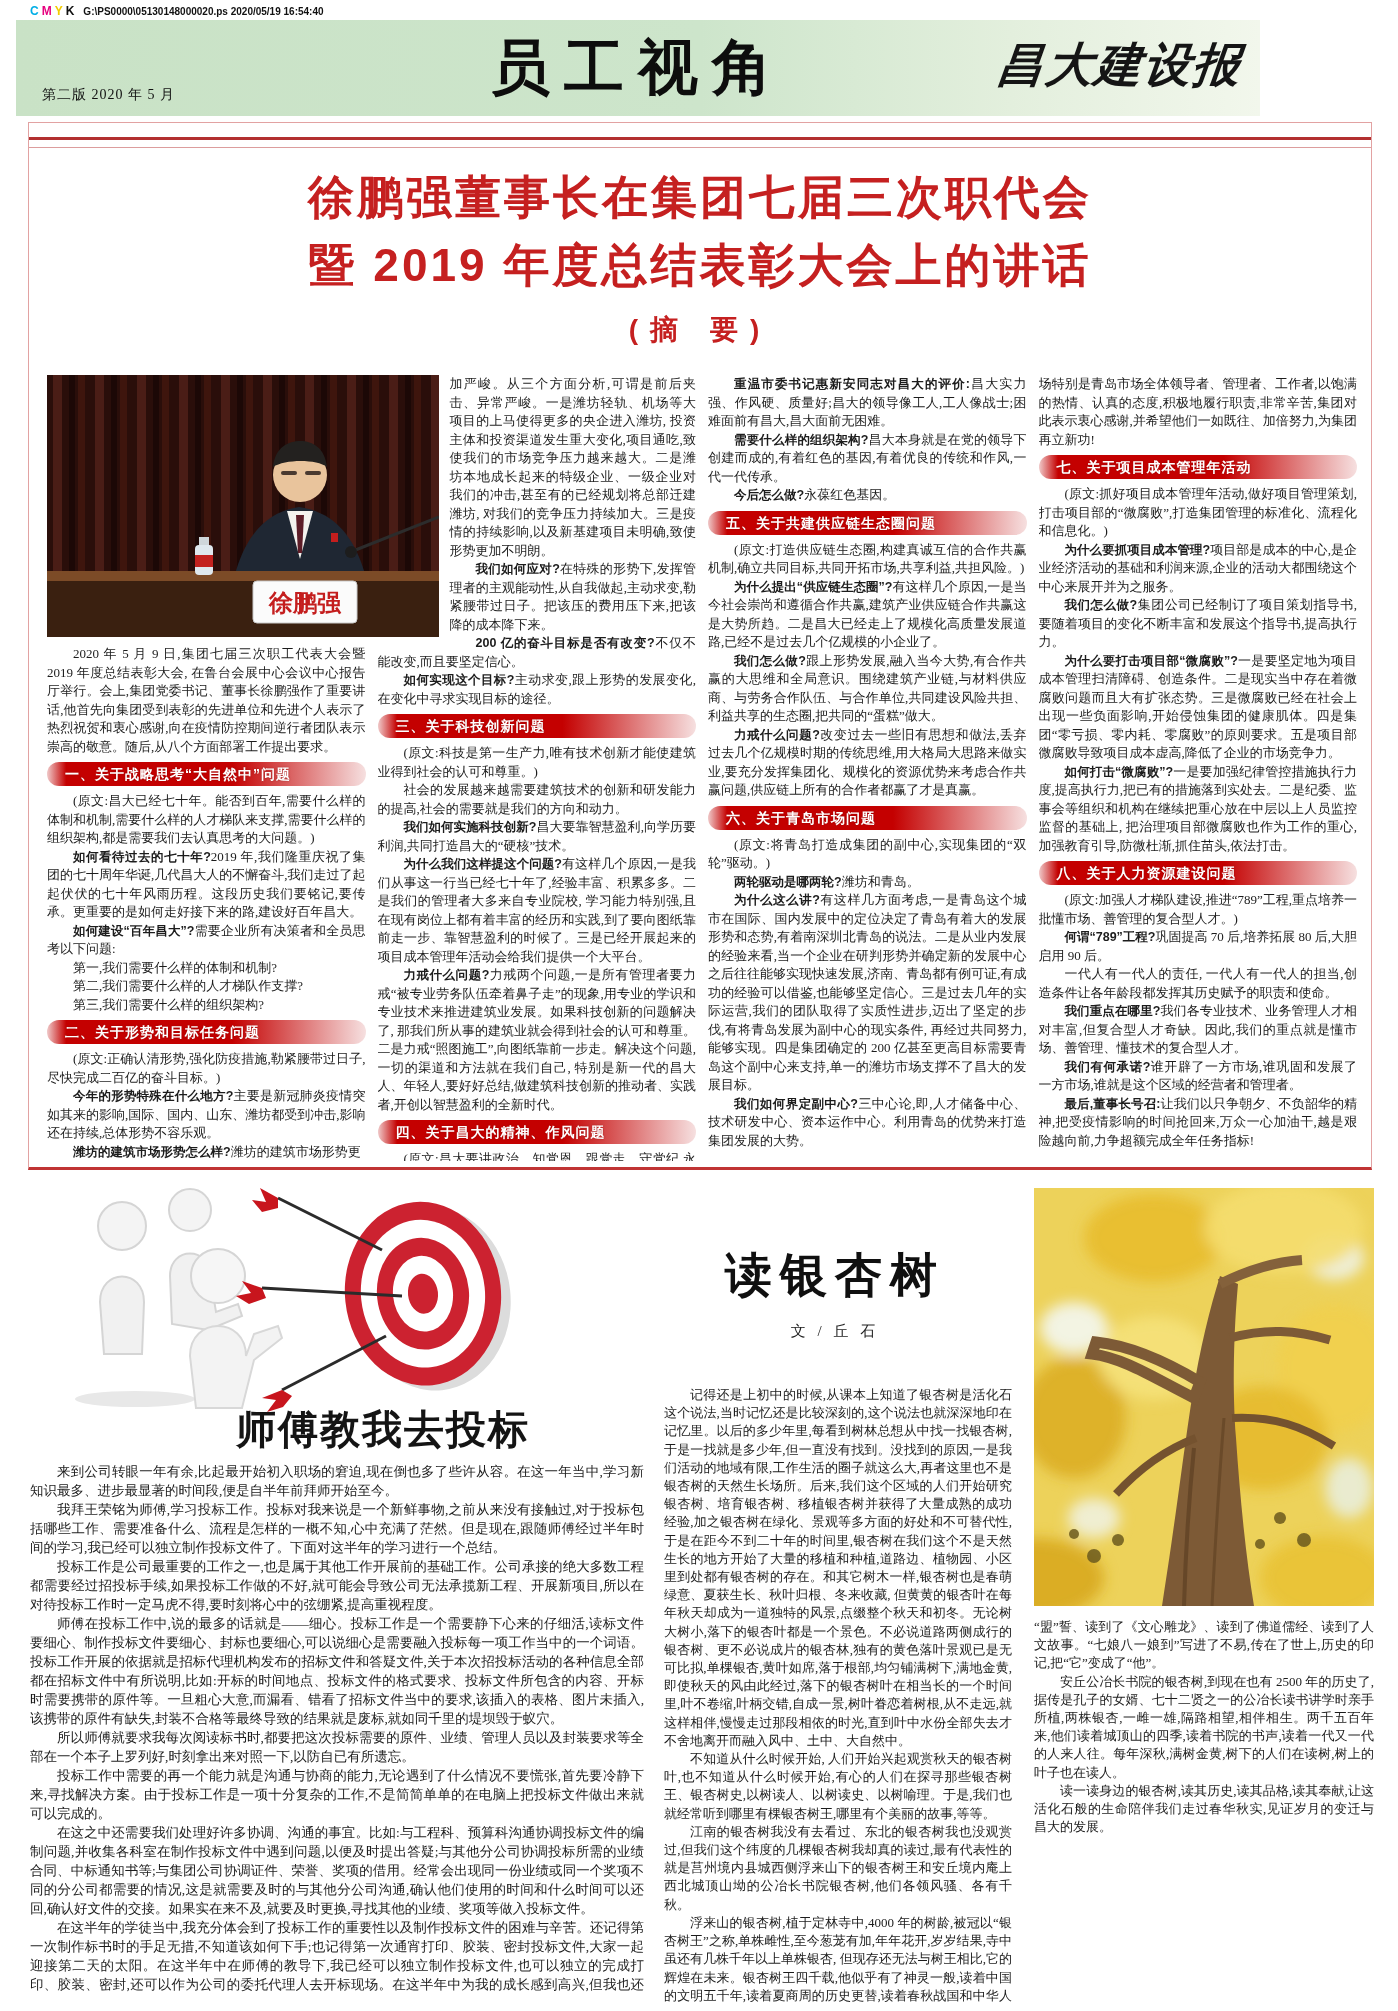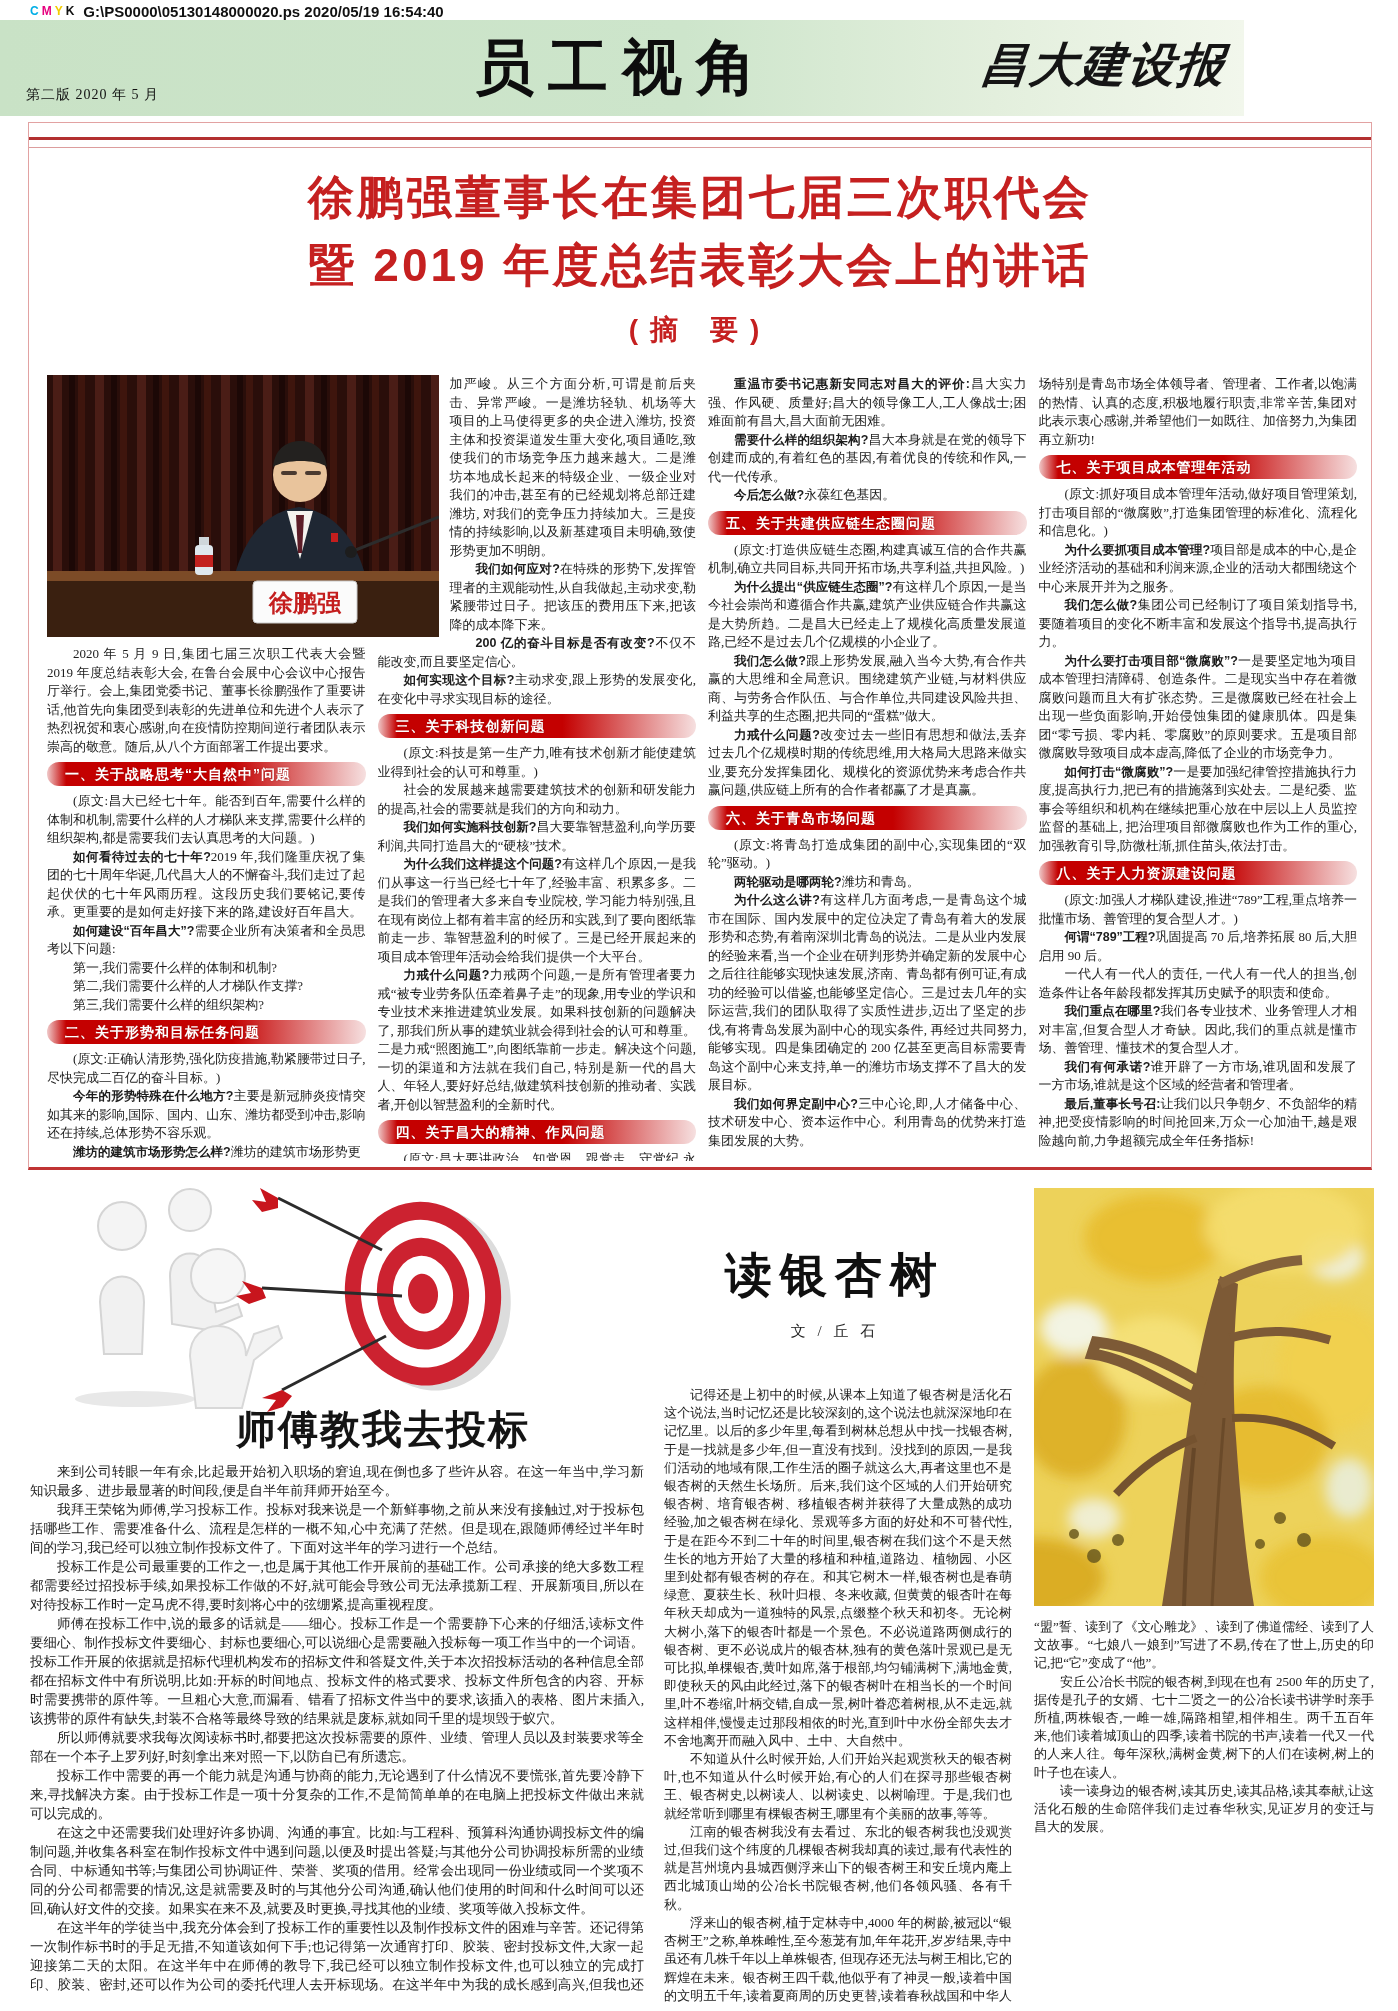--- a/index.html
+++ b/index.html
@@ -3,24 +3,24 @@
 <meta charset="utf-8">
 <style>
   html,body{margin:0;padding:0;background:#fff;}
   #page{position:relative;width:1398px;height:2011px;background:#fff;overflow:hidden;
         font-family:"Liberation Serif","DejaVu Serif",serif;color:#1c1c1c;}
   
   .prepress{position:absolute;left:30px;top:3px;height:16px;display:flex;align-items:center;gap:3px;
             font-family:"Liberation Sans",sans-serif;}
   .pp-letter{font-weight:900;font-size:12px;line-height:12px;}
   .pp-c{color:#00aee6}.pp-m{color:#e6007e}.pp-y{color:#f2cc00}.pp-k{color:#111}
-  .pp-path{font-size:15px;font-weight:700;color:#111;margin-left:6px;letter-spacing:0;text-align:right;}
+  .pp-path{font-size:10px;font-weight:700;color:#111;margin-left:6px;letter-spacing:0;text-align:right;}
   .cropcross{position:absolute;left:762px;top:18px;color:#888;font-size:16px;font-family:"DejaVu Sans Mono",monospace;}
   
-  .masthead{position:absolute;left:0;top:20px;width:1244px;height:96px;
+  .masthead{position:absolute;left:16px;top:20px;width:1244px;height:96px;
             background:linear-gradient(90deg,#c9e2c6 0%,#cde5cb 55%,#e3efdd 80%,#f2f7ec 100%);}
   .edition{position:absolute;left:26px;bottom:12px;font-size:14px;color:#111;letter-spacing:1px;}
   .page-title{position:absolute;left:0;right:0;top:8px;text-align:center;
               font-family:"Liberation Sans",sans-serif;font-weight:900;font-size:60px;
               letter-spacing:14px;color:#0d0d0d;}
   .paper-name{position:absolute;right:18px;top:14px;font-family:"DejaVu Serif",serif;
               font-style:italic;font-weight:700;font-size:47px;color:#151515;
               transform:skewX(-6deg);letter-spacing:2px;}
   
   .m-frame{position:absolute;left:28px;top:122px;width:1342px;height:1044px;

